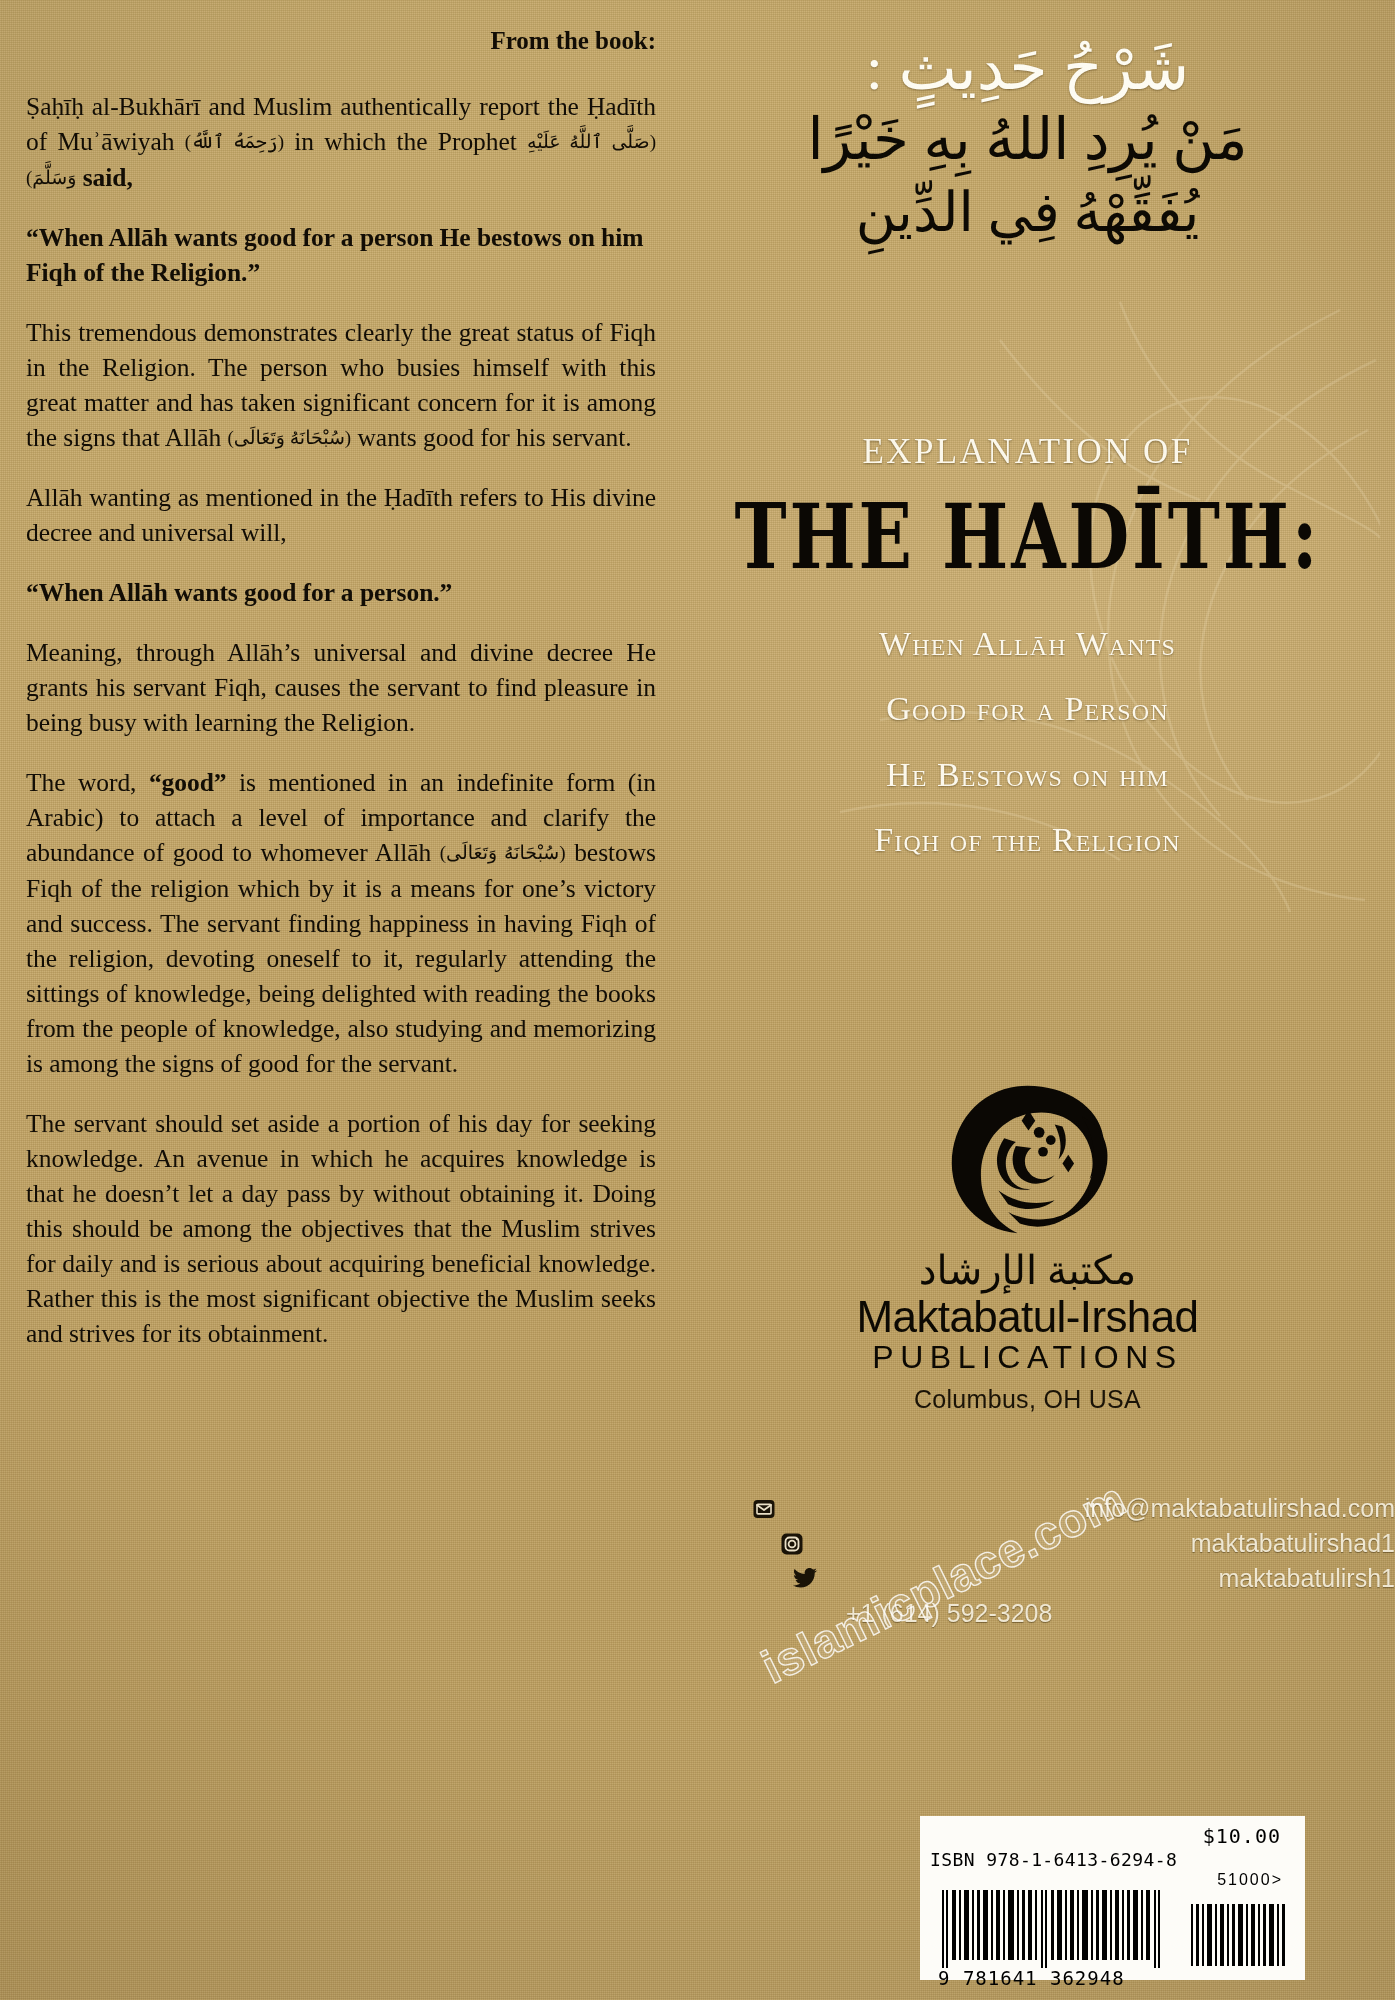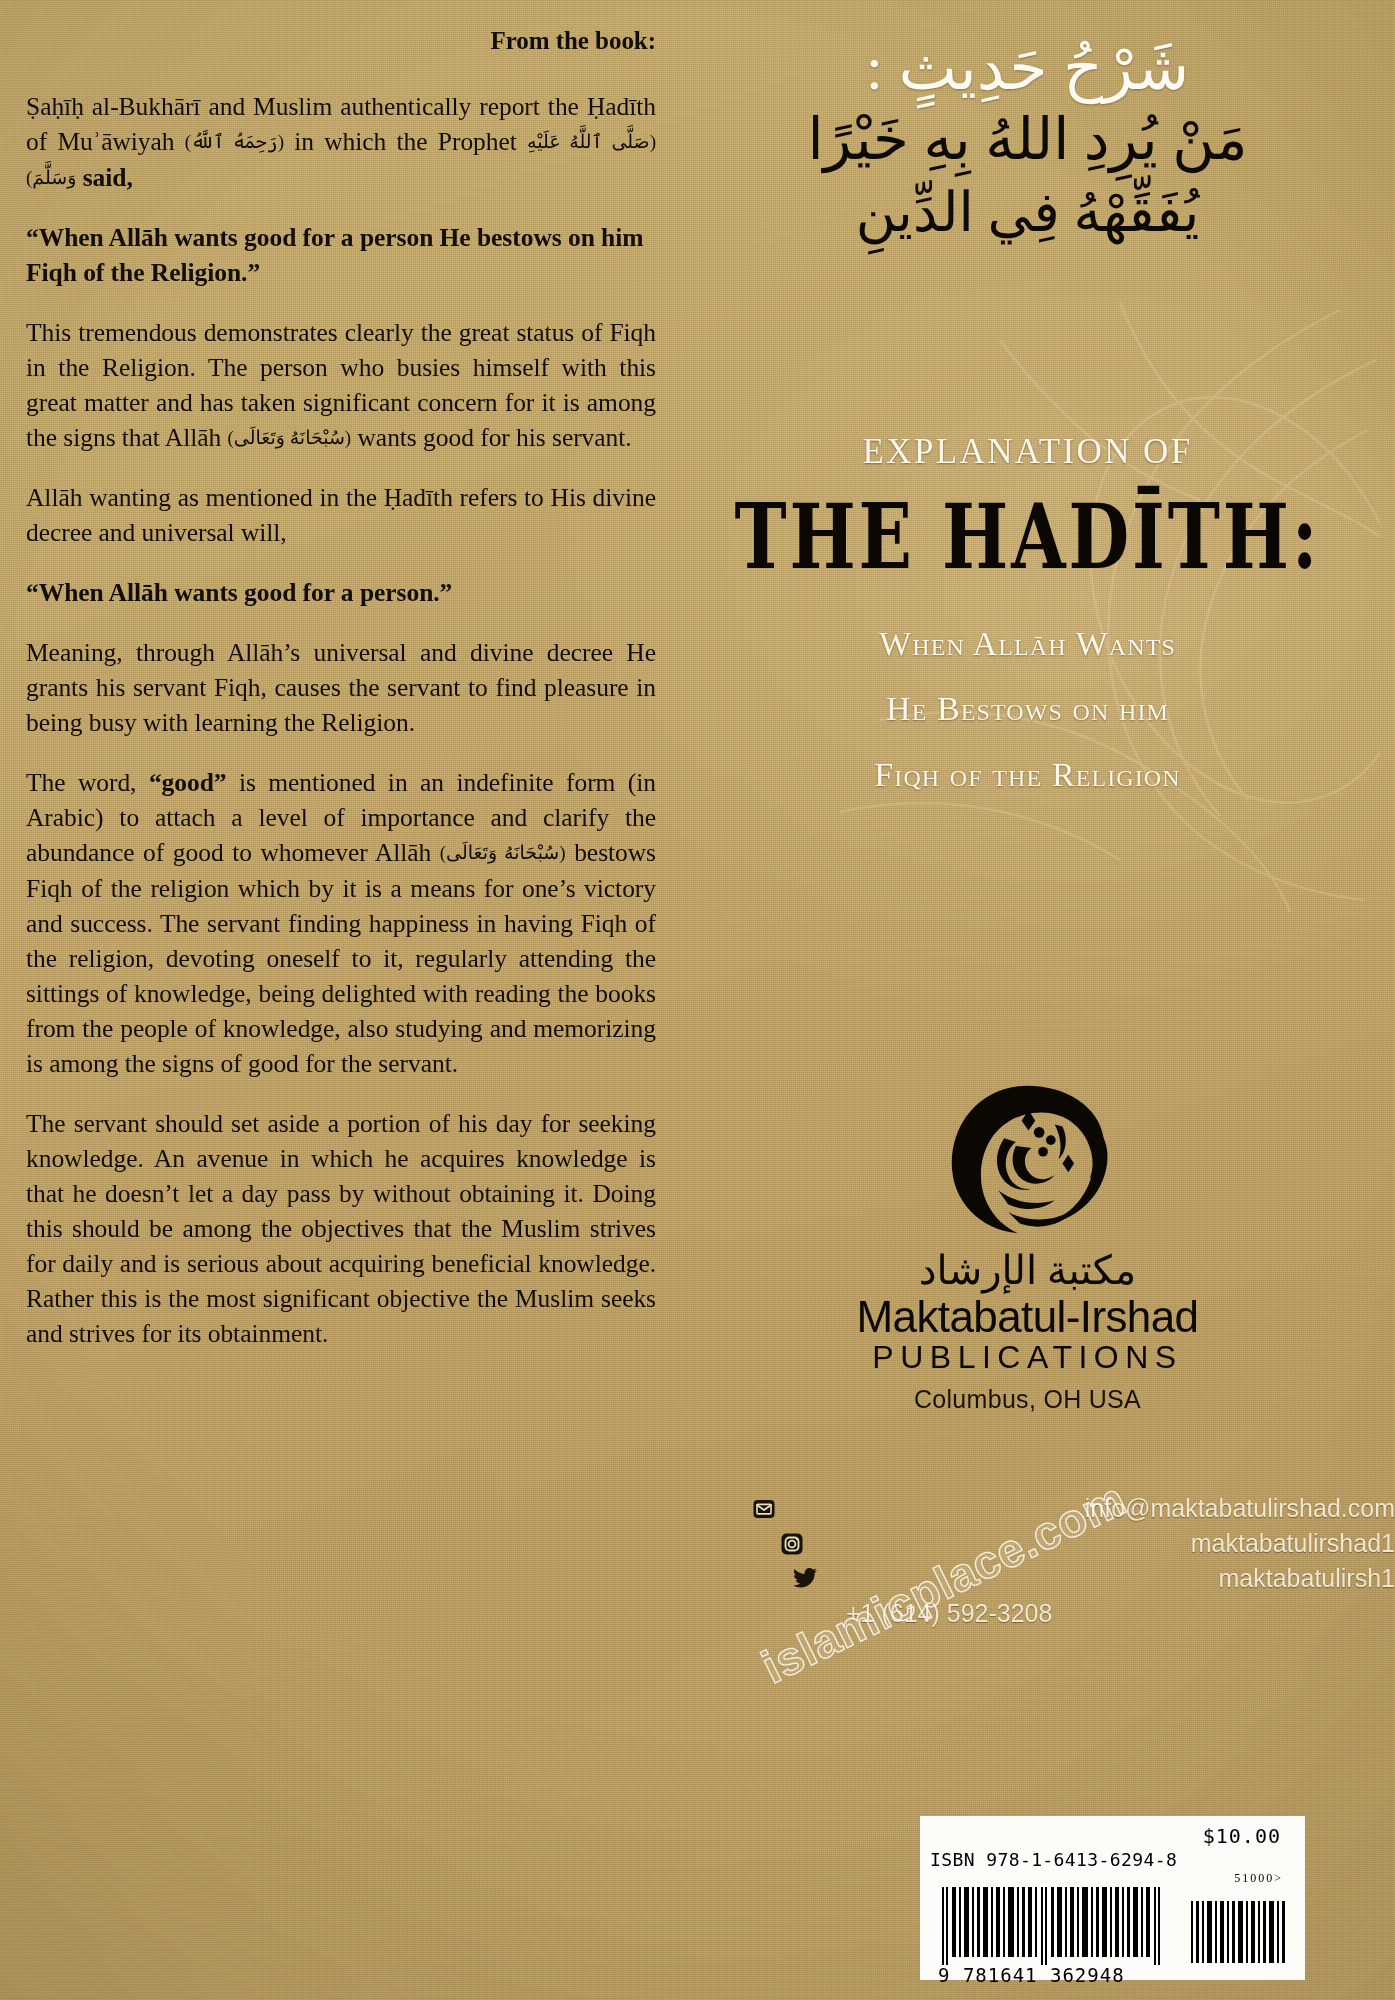--- a/index.html
+++ b/index.html
@@ -247,22 +247,22 @@
     padding-right: 14px;
   }
   .bc-isbn {
     font-family: "DejaVu Sans Mono", monospace;
     font-size: 18px;
     color: #000;
     letter-spacing: 0.4px;
     margin-top: 1px;
   }
   .bc-addon-num {
-    font-family: Liberation Serif, serif;
-    font-size: 12px;
+    font-family: Liberation Sans, sans-serif;
+    font-size: 16px;
     color: #000;
     letter-spacing: 2px;
     text-align: right;
     padding-right: 12px;
     margin-top: 1px;
   }
   .bars-wrap { position: relative; height: 78px; margin-top: 1px; }
   .bars-main { position: absolute; left: 12px; top: 0; width: 224px; height: 78px; }
   .bars-add { position: absolute; right: 8px; top: 14px; width: 96px; height: 62px; }
   .bc-digits {
@@ -336,20 +336,21 @@
       <div class="ar-line1">شَرْحُ حَدِيثٍ :</div>
       <div class="ar-line2">مَنْ يُرِدِ اللهُ بِهِ خَيْرًا</div>
       <div class="ar-line3">يُفَقِّهْهُ فِي الدِّينِ</div>
     </div>
 
     <div id="title-block">
       <div class="explanation-of">EXPLANATION OF</div>
       <div class="hadith-word">The Hadīth:</div>
       <div class="subtitle">
         <div>When Allāh Wants</div>
+        <div>Good for a Person</div>
         <div>He Bestows on him</div>
         <div>Fiqh of the Religion</div>
       </div>
     </div>
 
     <div id="publisher">
       <svg id="logo-mark" viewBox="0 0 180 170" xmlns="http://www.w3.org/2000/svg">
         <g fill="#0b0804">
           <path d="M90 8 C44 8, 12 44, 12 88 C12 126, 40 156, 80 160 C58 150, 42 128, 42 100 C42 66, 64 40, 96 36 C126 32, 150 50, 156 78 C158 88, 157 96, 154 104 C164 92, 170 76, 168 60 C163 30, 130 8, 90 8 Z"></path>
           <path d="M146 40 C156 56, 160 72, 158 90 C155 118, 137 140, 110 150 C142 146, 168 120, 172 88 C175 66, 164 48, 146 40 Z"></path>

